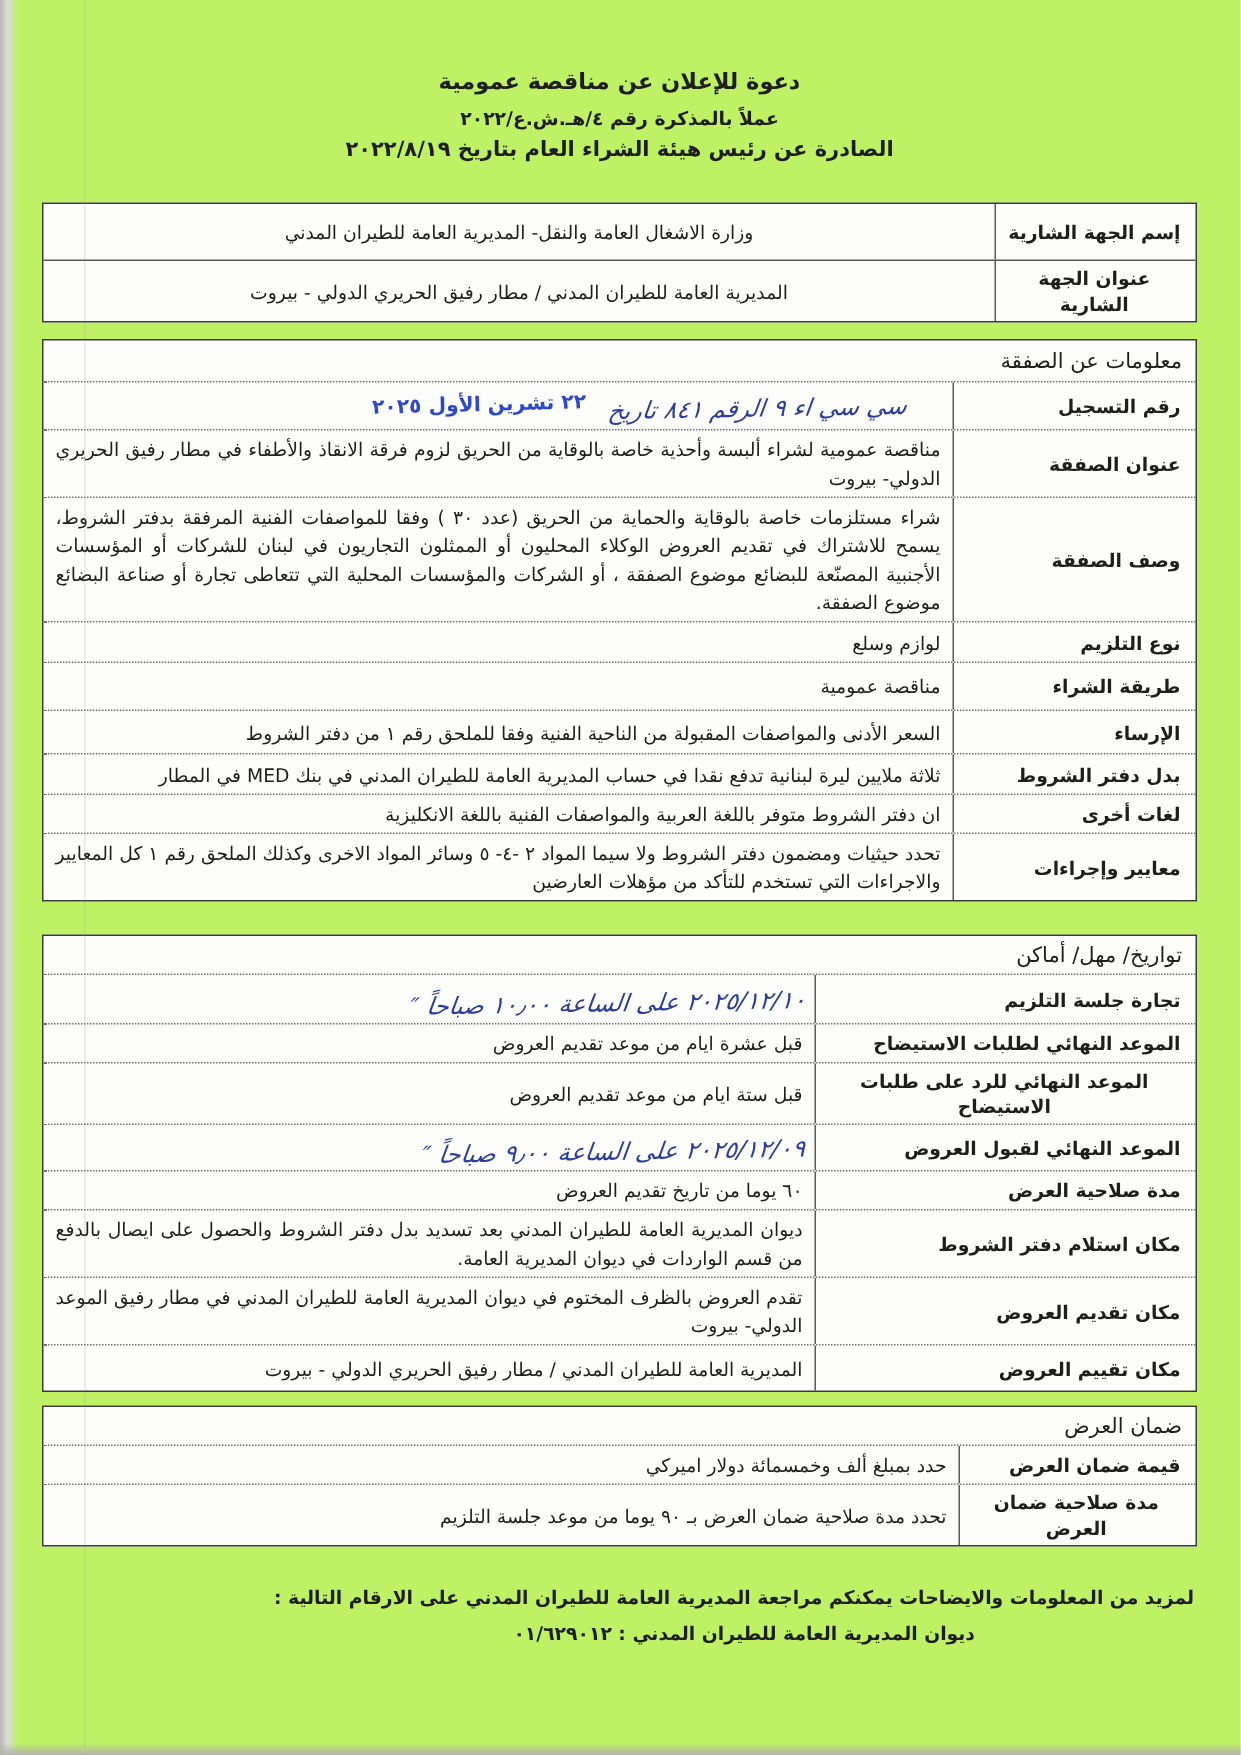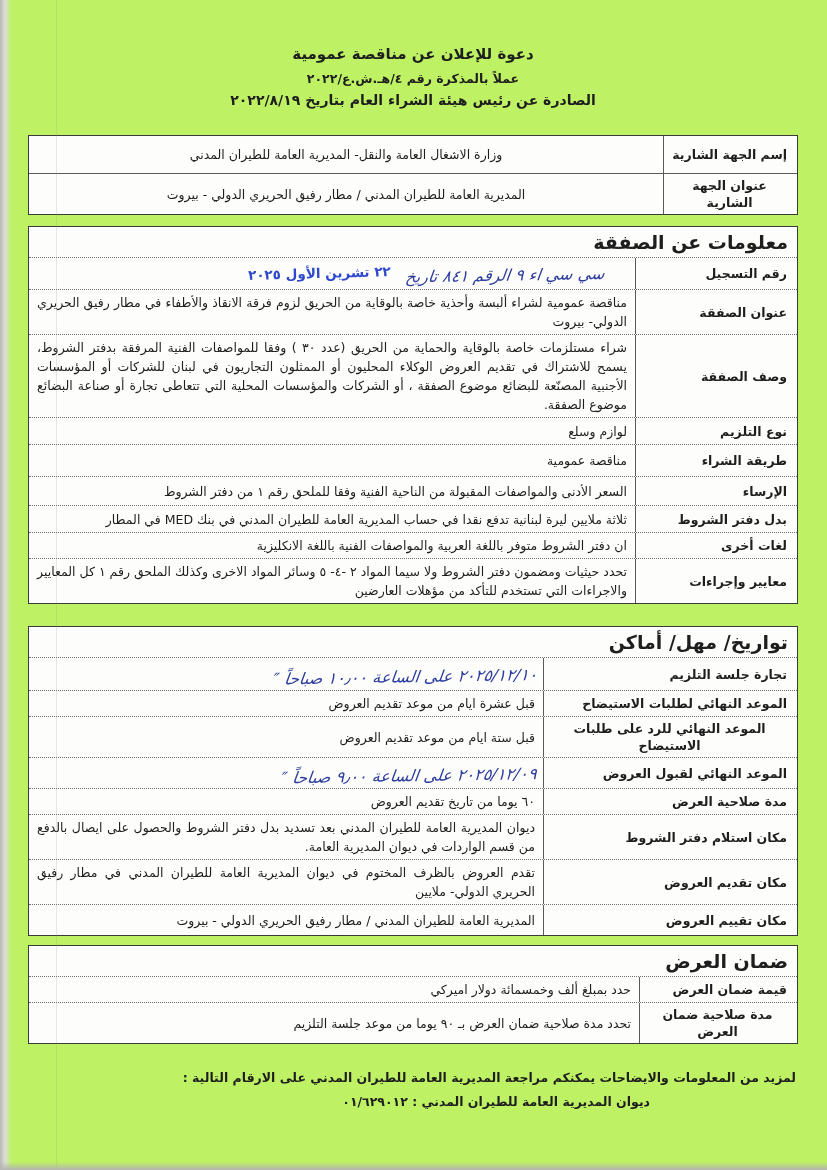--- a/index.html
+++ b/index.html
@@ -56,21 +56,21 @@
     border-right:1px solid #5a5a5a; align-self:stretch;
     display:flex; align-items:center;
   }
   .cell.value .txt { width:100%; }
   .t-buyer .cell.label { width:133px; }
   .t-info  .cell.label { width:161px; }
   .t-dates .cell.label { width:253px; }
   .t-guar  .cell.label { width:157px; }
   .t-buyer .cell.value { text-align:center; }
   .t-info .cell.value .txt.just, .t-dates .cell.value .txt.just { text-align:justify; }
-  .section-head { font-weight:700; font-size:19px; padding:4px 9px; }
+  .section-head { font-weight:400; font-size:14px; padding:4px 9px; }
 
   
   .hand {
     font-style:italic; font-weight:500;
     color:#2c3d9e; font-size:16px; letter-spacing:0.5px;
     display:inline-block; transform:skewX(-8deg) rotate(-1deg);
     transform-origin:right center; white-space:nowrap;
   }
   .stamp {
     font-weight:700; color:#2e49cc; font-size:13.5px;
@@ -219,21 +219,21 @@
       </div>
       <div class="trow mh45">
         <div class="cell label">مكان استلام دفتر الشروط</div>
         <div class="cell value">
             <div class="txt just">ديوان المديرية العامة للطيران المدني بعد تسديد بدل دفتر الشروط والحصول على ايصال بالدفع من قسم الواردات في ديوان المديرية العامة.</div>
           </div>
       </div>
       <div class="trow mh45">
         <div class="cell label">مكان تقديم العروض</div>
         <div class="cell value">
-            <div class="txt just">تقدم العروض بالظرف المختوم في ديوان المديرية العامة للطيران المدني في مطار رفيق الحريري الدولي- ملايين</div>
+            <div class="txt just">تقدم العروض بالظرف المختوم في ديوان المديرية العامة للطيران المدني في مطار رفيق الموعد الدولي- بيروت</div>
           </div>
       </div>
       <div class="trow mh31">
         <div class="cell label">مكان تقييم العروض</div>
         <div class="cell value">
             <div class="txt">المديرية العامة للطيران المدني / مطار رفيق الحريري الدولي - بيروت</div>
           </div>
       </div>
     </div>
 

